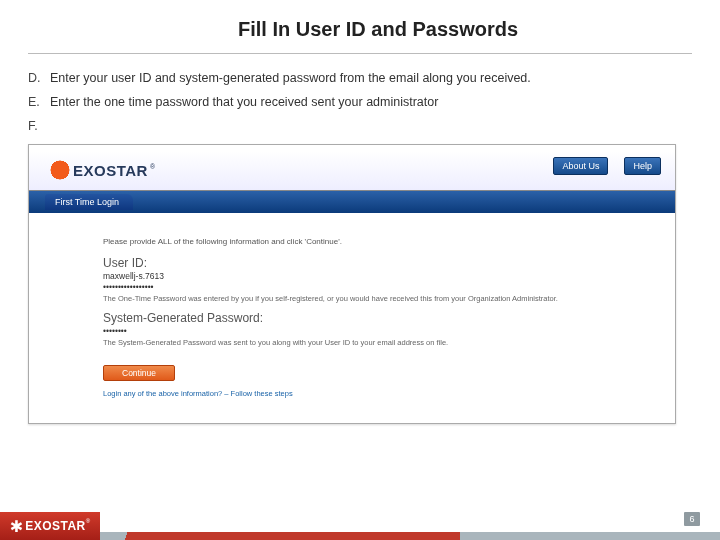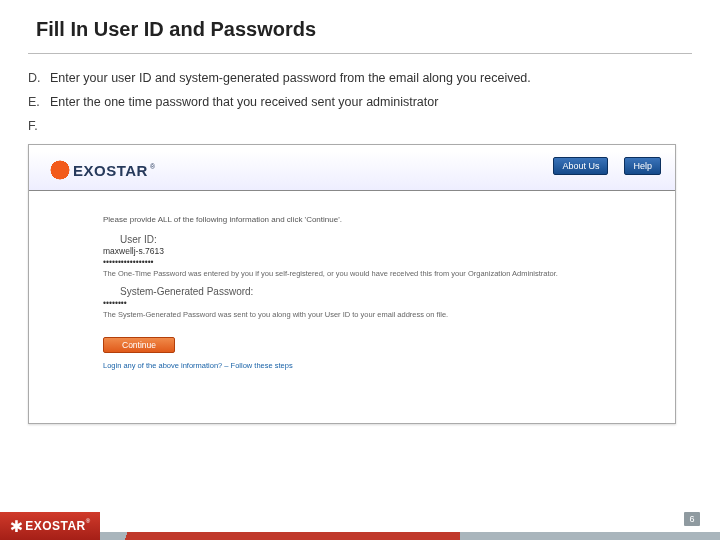--- a/index.html
+++ b/index.html
@@ -9,20 +9,21 @@
     font-family: Arial, Helvetica, sans-serif;
     background: #fff;
     position: relative;
     overflow: hidden;
   }
   .title {
     font-size: 20px;
     font-weight: bold;
     color: #222;
     padding: 18px 0 12px 36px;
+    text-align: center;
   }
   .title-underline {
     height: 1px;
     background: #bbb;
     margin: 0 28px 12px 28px;
   }
   .instructions {
     margin: 0 28px;
     font-size: 12.5px;
     color: #333;
@@ -75,21 +76,21 @@
     color:#fff; font-size:9px; padding:3px 14px 3px 10px;
     border-radius: 3px 6px 0 0;
   }
   .ss-body {
     padding: 24px 0 0 74px;
     font-size: 8px;
     color:#444;
     position:relative;
   }
   .ss-intro { margin-bottom:10px; color:#555; filter: blur(.25px);}
-  .ss-field-label { color:#555; font-size:10px; margin-top:8px; filter: blur(.25px); margin-left: 17px;}
+  .ss-field-label { color:#555; font-size:12px; margin-top:8px; filter: blur(.25px);}
   .ss-field-value { color:#333; font-size:8.5px; margin-top:1px; filter: blur(.3px);}
   .ss-note { color:#666; font-size:7.5px; margin-top:2px; filter: blur(.4px);}
   .ss-continue {
     display:inline-block; margin-top:4px;
     background: linear-gradient(#f08a4a,#e05a1a);
     border:1px solid #b33f0a; color:#fff;
     font-size:8.5px; padding:2px 18px; border-radius:2px;
   }
   .ss-link { color:#1a63a8; font-size:7.5px; margin-top:8px; filter: blur(.3px);}
   .footer-bar {
@@ -141,20 +142,23 @@
     <div class="ss-logo">
       <span class="ss-logo-burst"></span>
       <span class="ss-logo-text">EXOSTAR</span>
       <span class="ss-logo-r">®</span>
     </div>
     <div class="ss-navbtns">
       <div class="ss-navbtn">About Us</div>
       <div class="ss-navbtn">Help</div>
     </div>
   </div>
+  <div class="ss-bluebar" style="position:relative;">
+    <div class="ss-tab" style="top:3px;">First Time Login</div>
+  </div>
   <div class="ss-body">
     <div class="ss-intro">Please provide ALL of the following information and click 'Continue'.</div>
 
     <div class="ss-field-label">User ID:</div>
     <div class="ss-field-value">maxwellj-s.7613</div>
 
     <div class="ss-field-value">•••••••••••••••••</div>
     <div class="ss-note">The One-Time Password was entered by you if you self-registered, or you would have received this from your Organization Administrator.</div>
 
     <div class="ss-field-label">System-Generated Password:</div>

